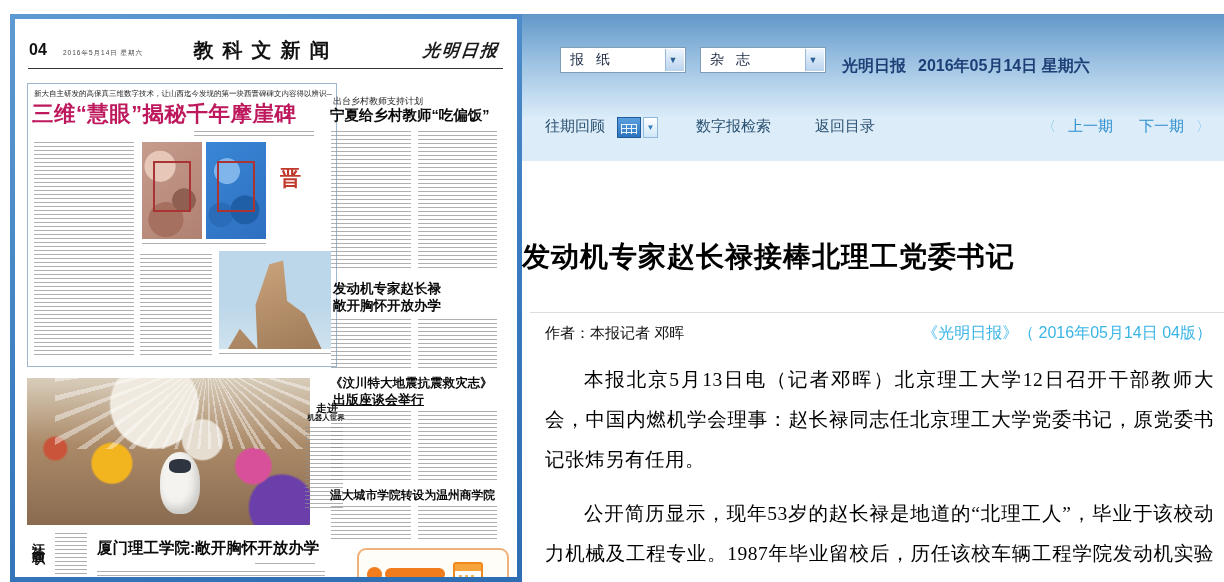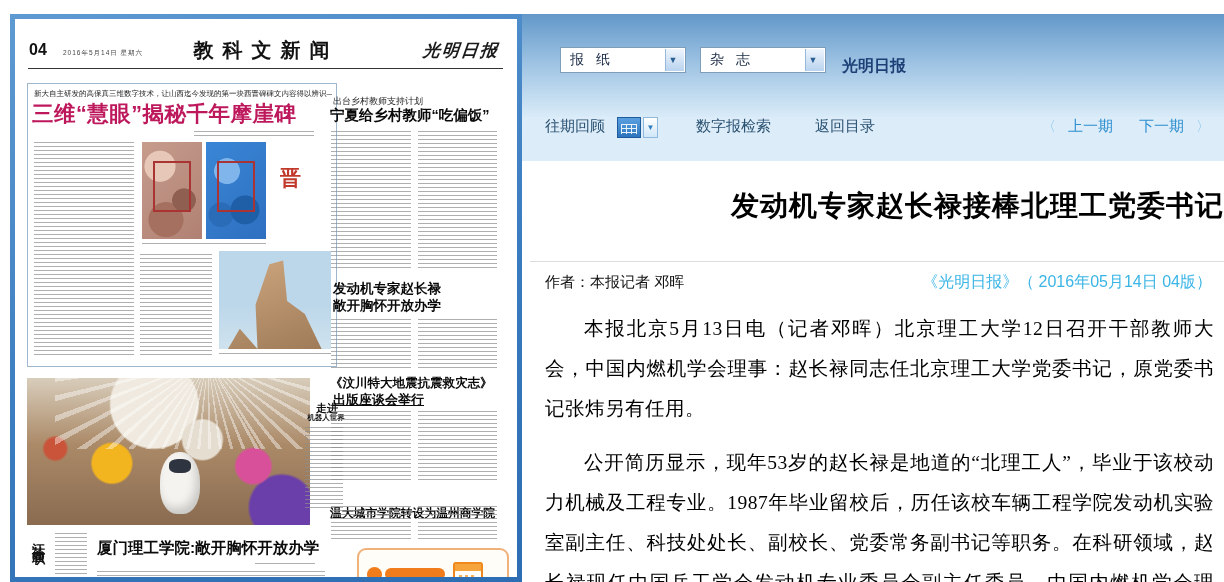--- a/index.html
+++ b/index.html
@@ -82,21 +82,21 @@
   .np-headline-bottom{position:absolute;left:82px;top:519px;font-size:15.5px;font-weight:bold;
                color:#0a0a0a;white-space:nowrap;}
 
   
   .np-k2{position:absolute;left:318px;top:76px;font-size:9px;color:#222;}
   .np-h2{position:absolute;left:315px;top:87px;font-size:14.5px;font-weight:bold;color:#0a0a0a;white-space:nowrap;}
   .np-h3a{position:absolute;left:318px;top:261px;font-size:13.5px;font-weight:bold;color:#0a0a0a;}
   .np-h3b{position:absolute;left:318px;top:278px;font-size:13.5px;font-weight:bold;color:#0a0a0a;}
   .np-h4a{position:absolute;left:315px;top:356px;font-size:12.5px;font-weight:bold;color:#0a0a0a;white-space:nowrap;}
   .np-h4b{position:absolute;left:318px;top:372px;font-size:13px;font-weight:bold;color:#0a0a0a;text-decoration:underline;}
-  .np-h5{position:absolute;left:315px;top:487px;font-size:11.8px;font-weight:bold;color:#0a0a0a;white-space:nowrap;}
+  .np-h5{position:absolute;left:315px;top:469px;font-size:11.8px;font-weight:bold;color:#0a0a0a;white-space:nowrap;}
 
   .ad-box{position:absolute;left:342px;top:529px;width:152px;height:52px;border:2px solid #f0b27a;
           border-radius:9px;background:#fffdf8;box-sizing:border-box;display:flex;align-items:center;
           padding:0 8px;gap:8px;}
   .ad-badge{display:flex;align-items:center;gap:3px;}
   .ad-dot{width:15px;height:15px;border-radius:50%;background:#f07c1c;}
   .ad-pill{width:60px;height:12px;border-radius:6px;background:#f07c1c;}
   .ad-cal{width:30px;height:24px;border:2px solid #f0881c;border-radius:3px;background:#fff;
           position:relative;box-sizing:border-box;}
   .ad-cal::before{content:"";position:absolute;left:0;right:0;top:0;height:7px;background:#f6a53c;}
@@ -131,21 +131,21 @@
   .cal-drop{width:15px;height:21px;margin-left:2px;border:1px solid #8fb9dd;box-sizing:border-box;
             background:linear-gradient(#ffffff,#cfe6f8);display:flex;align-items:center;
             justify-content:center;font-size:8px;color:#2d7dc0;}
   .tb-search{margin-left:38px;} .tb-back{margin-left:44px;}
   .tb-nav{margin-left:auto;display:flex;align-items:center;gap:12px;font-size:15px;}
   .tb-bracket{color:#85c6ea;font-size:14px;}
   .tb-issue{color:#2d8fd0;}
   .tb-issue.next{margin-left:14px;}
 
   .rp-content{background:#fff;}
-  .art-title{margin-top:26px;text-align:right;font-size:28px;font-weight:bold;color:#000;
+  .art-title{margin-top:77px;text-align:left;font-size:28px;font-weight:bold;color:#000;
              letter-spacing:1px;}
   .art-divider{margin:36px 0 0 8px;border-top:1px solid #ddd;}
   .art-meta{display:flex;justify-content:space-between;align-items:baseline;
             padding:10px 12px 0 23px;}
   .art-author{font-size:15px;color:#111;}
   .art-source{font-size:16px;color:#3ab5e6;}
   .art-body{margin:16px 10px 0 23px;}
   .art-body p{margin:0 0 14px 0;font-family:"Liberation Serif","DejaVu Serif",serif;
               font-size:19.5px;line-height:40px;color:#000;text-align:justify;
               text-indent:2em;letter-spacing:.5px;}
@@ -239,20 +239,21 @@
       </div>
     </div>
     <div class="combo combo2">
       <span>杂 志</span>
       <div class="arrowbox">
         <span>▼</span>
       </div>
     </div>
     <div class="band-title">
       <span class="pname">光明日报</span>
+      <span class="pdate">2016年05月14日 星期六</span>
     </div>
   </div>
 
   <div class="rp-toolbar">
     <span class="tb-link">往期回顾</span>
     <div class="cal-icon"></div>
     <div class="cal-drop">
       <span>▼</span>
     </div>
     <span class="tb-link tb-search">数字报检索</span>

